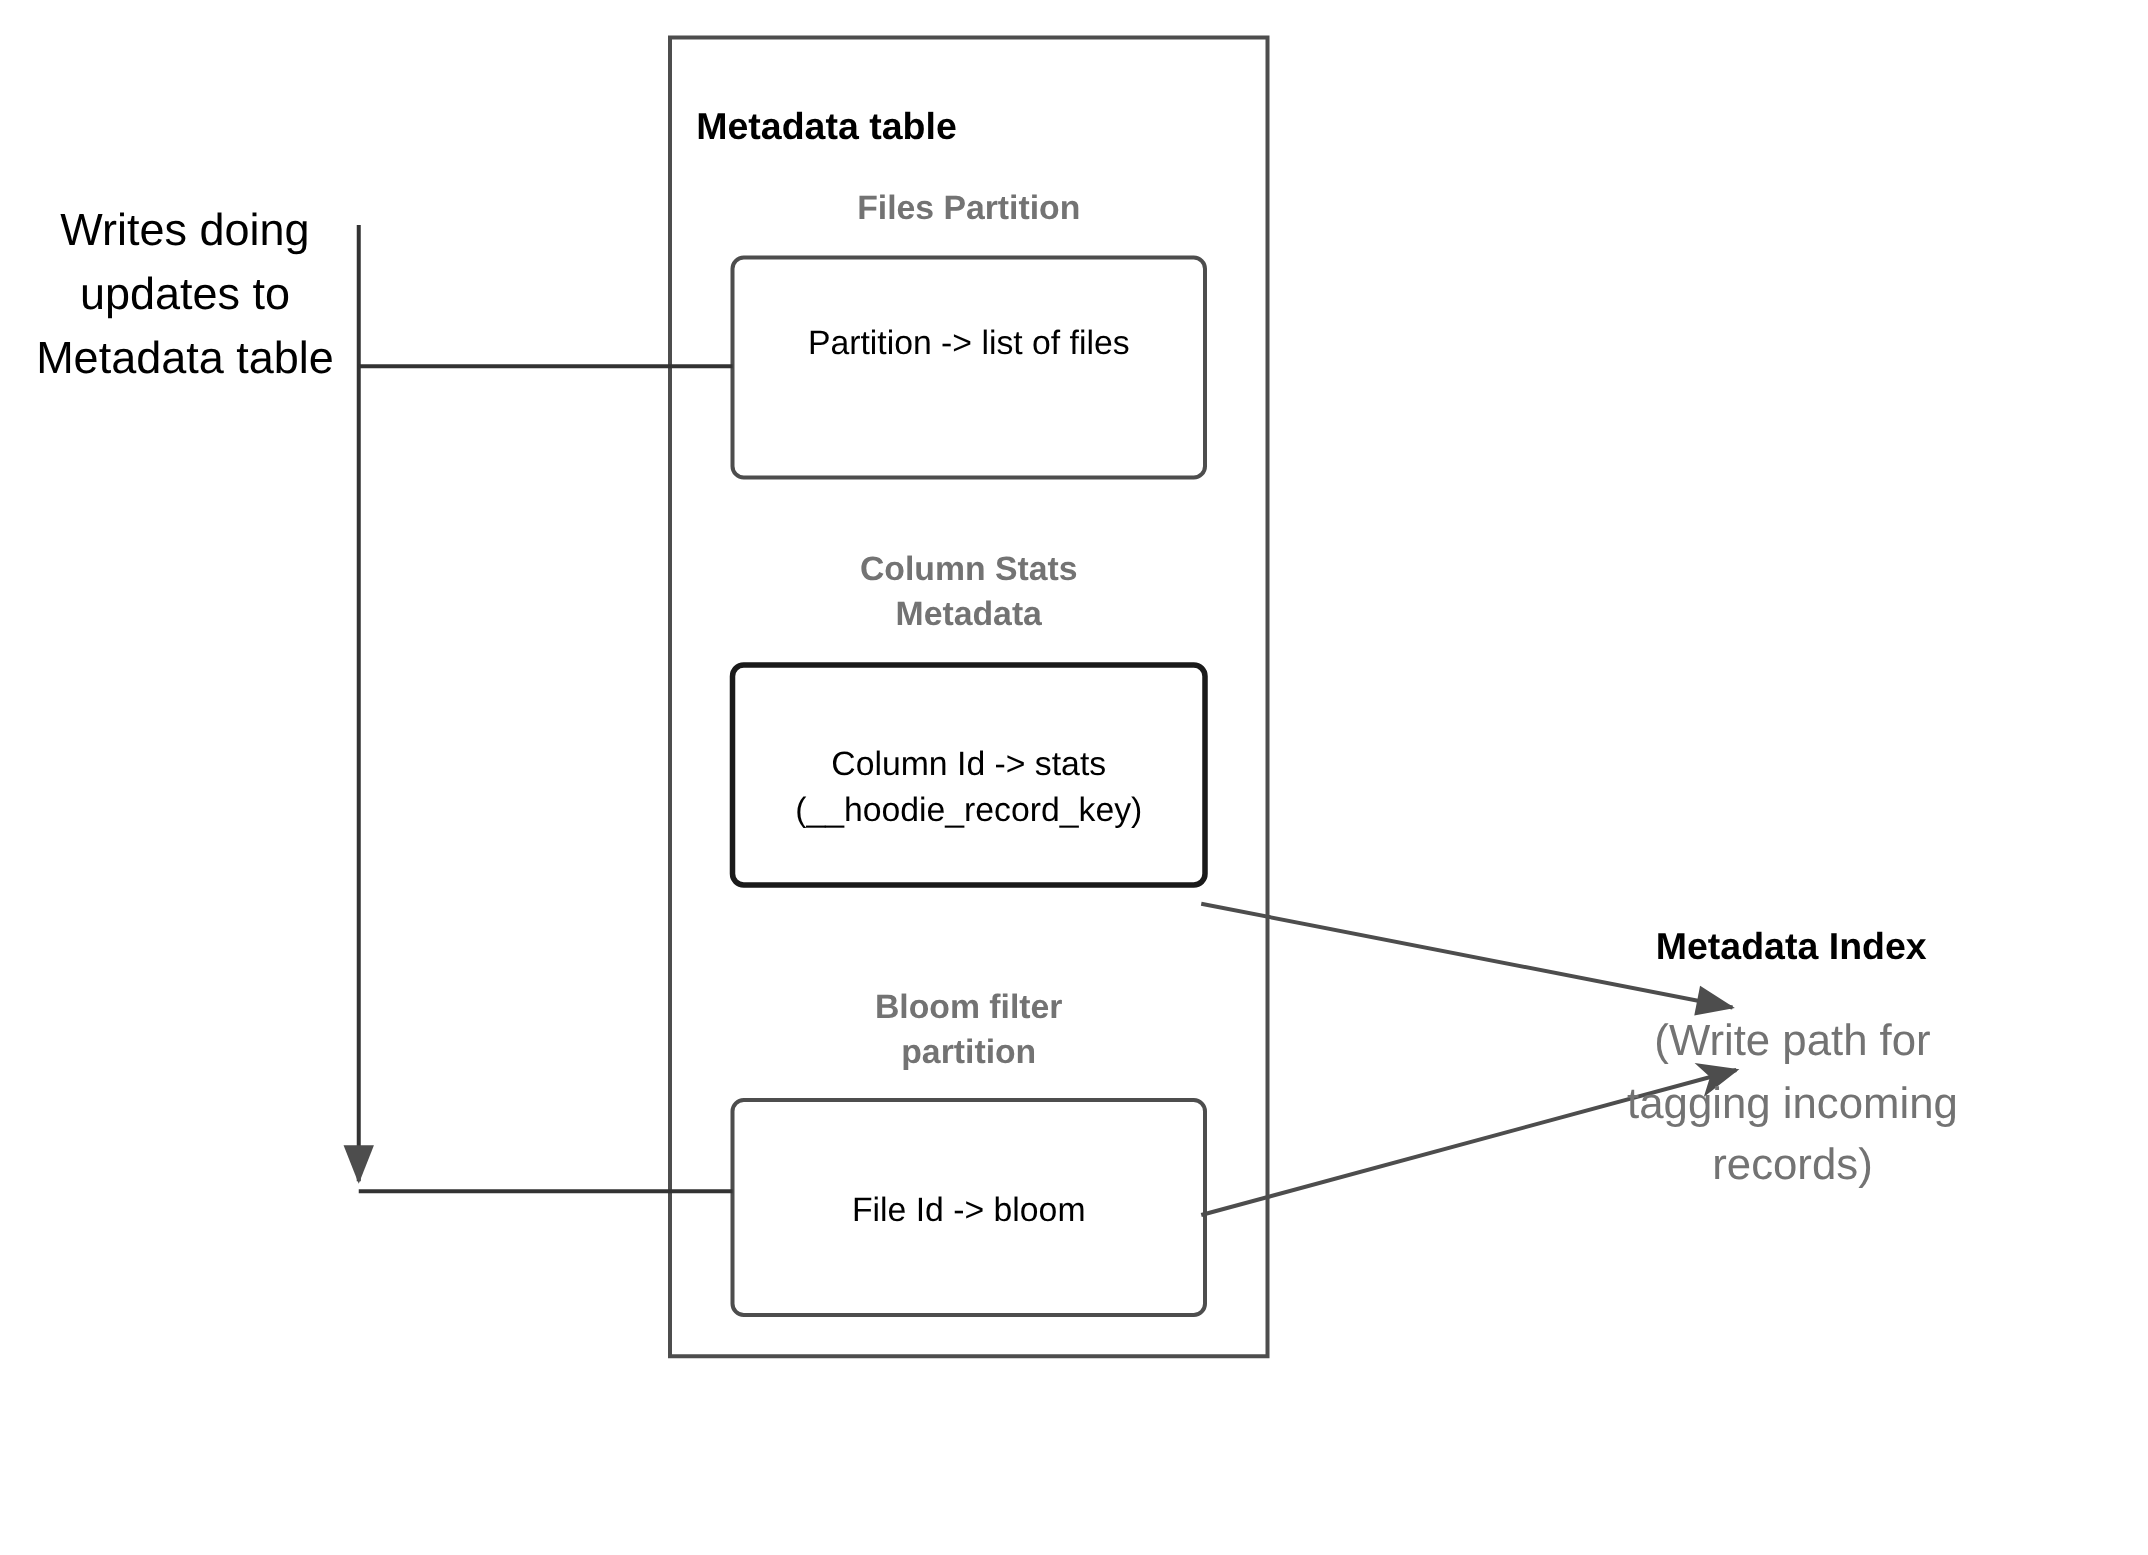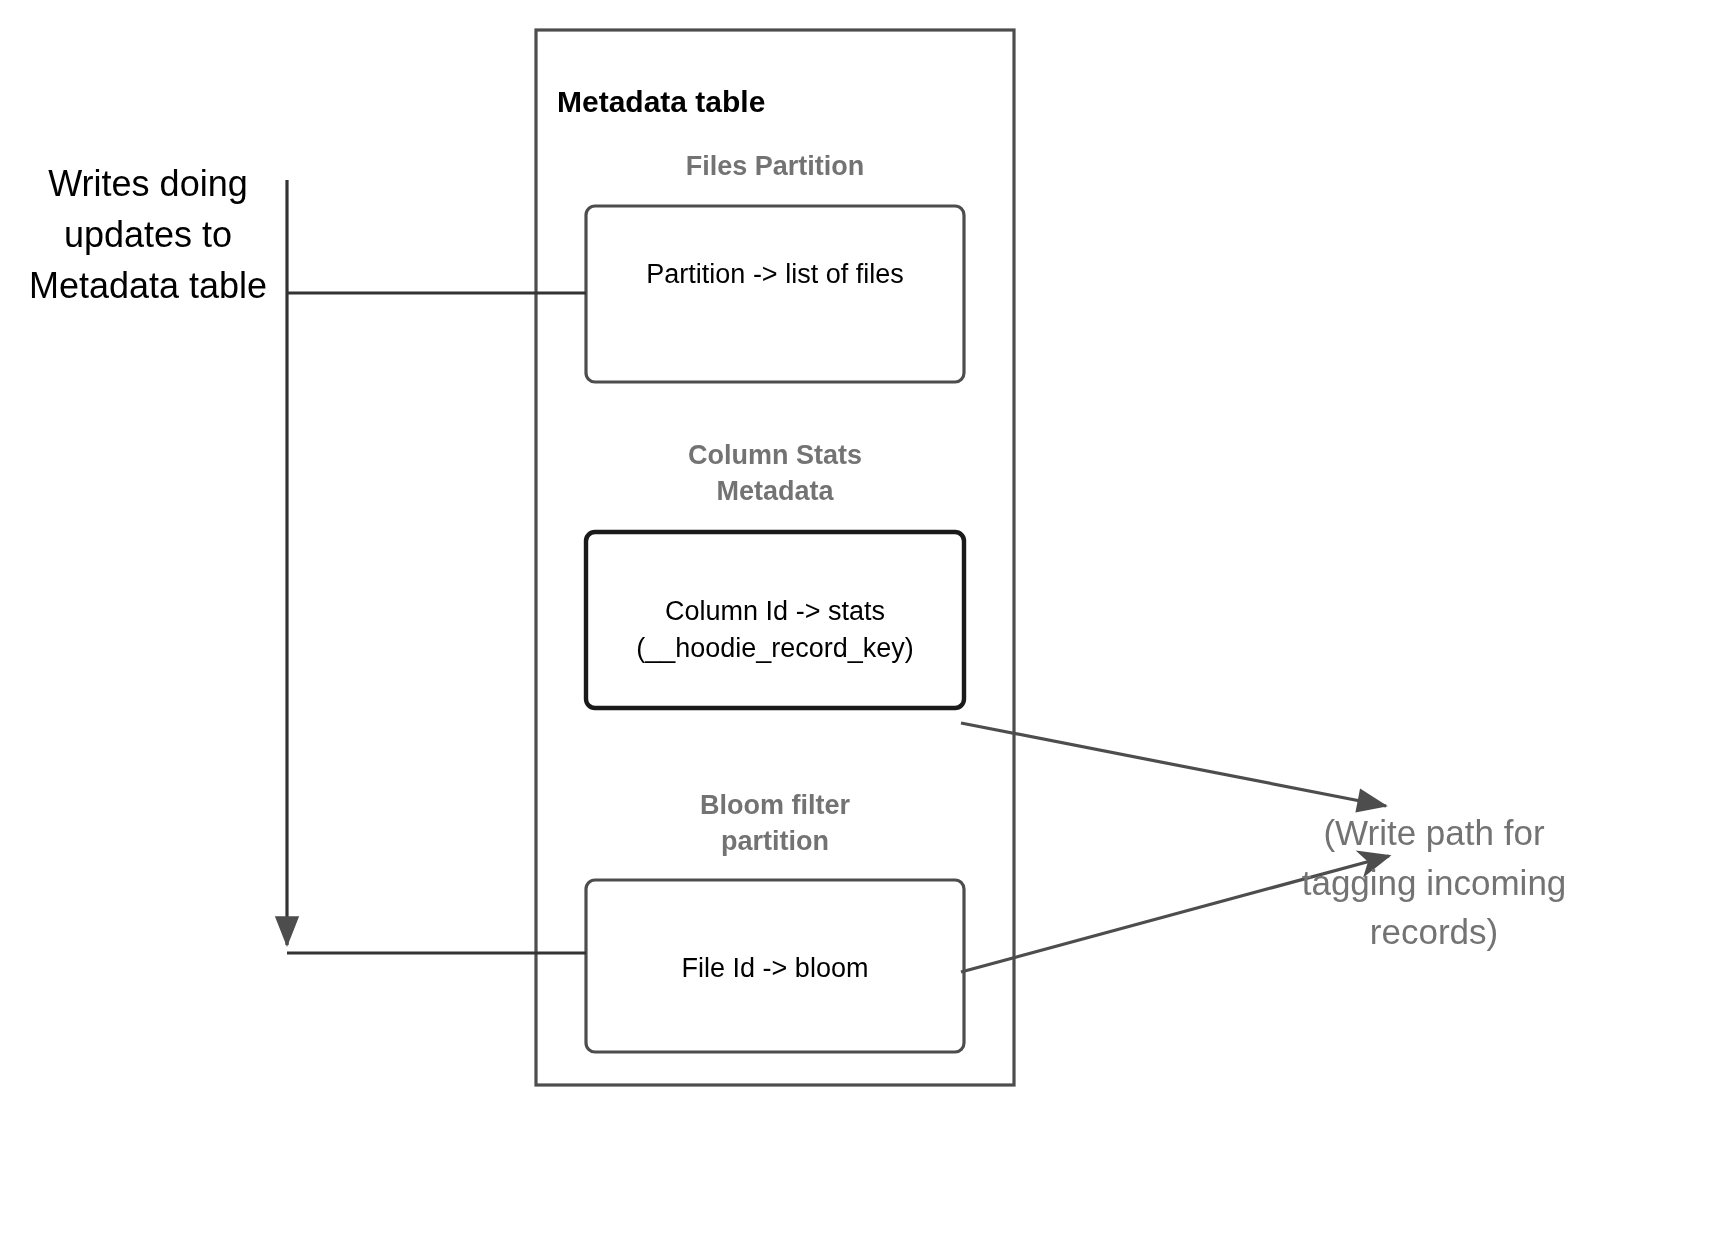--- a/index.html
+++ b/index.html
@@ -109,18 +109,19 @@
 Metadata</div>
 
   <div class="lbl box-label" style="left:586px; top:581px; width:378px;margin-top:12px;">Column Id  -&gt; stats
 (__hoodie_record_key)</div>
 
   <div class="lbl box-label" style="left:586px; top:950px; width:378px;">File Id -&gt; bloom</div>
 
   <div class="lbl heading-bold" style="left:585px; top:787px; width:380px;">Bloom filter
 partition</div>
 
+  <div class="lbl title-bold" style="left:1283px; top:738px; width:300px;">Metadata Index</div>
 
   <div class="lbl note-text" style="left:1300px; top:808px; width:268px;">(Write path for
 tagging incoming
 records)</div>
 
 </div>
 
 </body></html>

